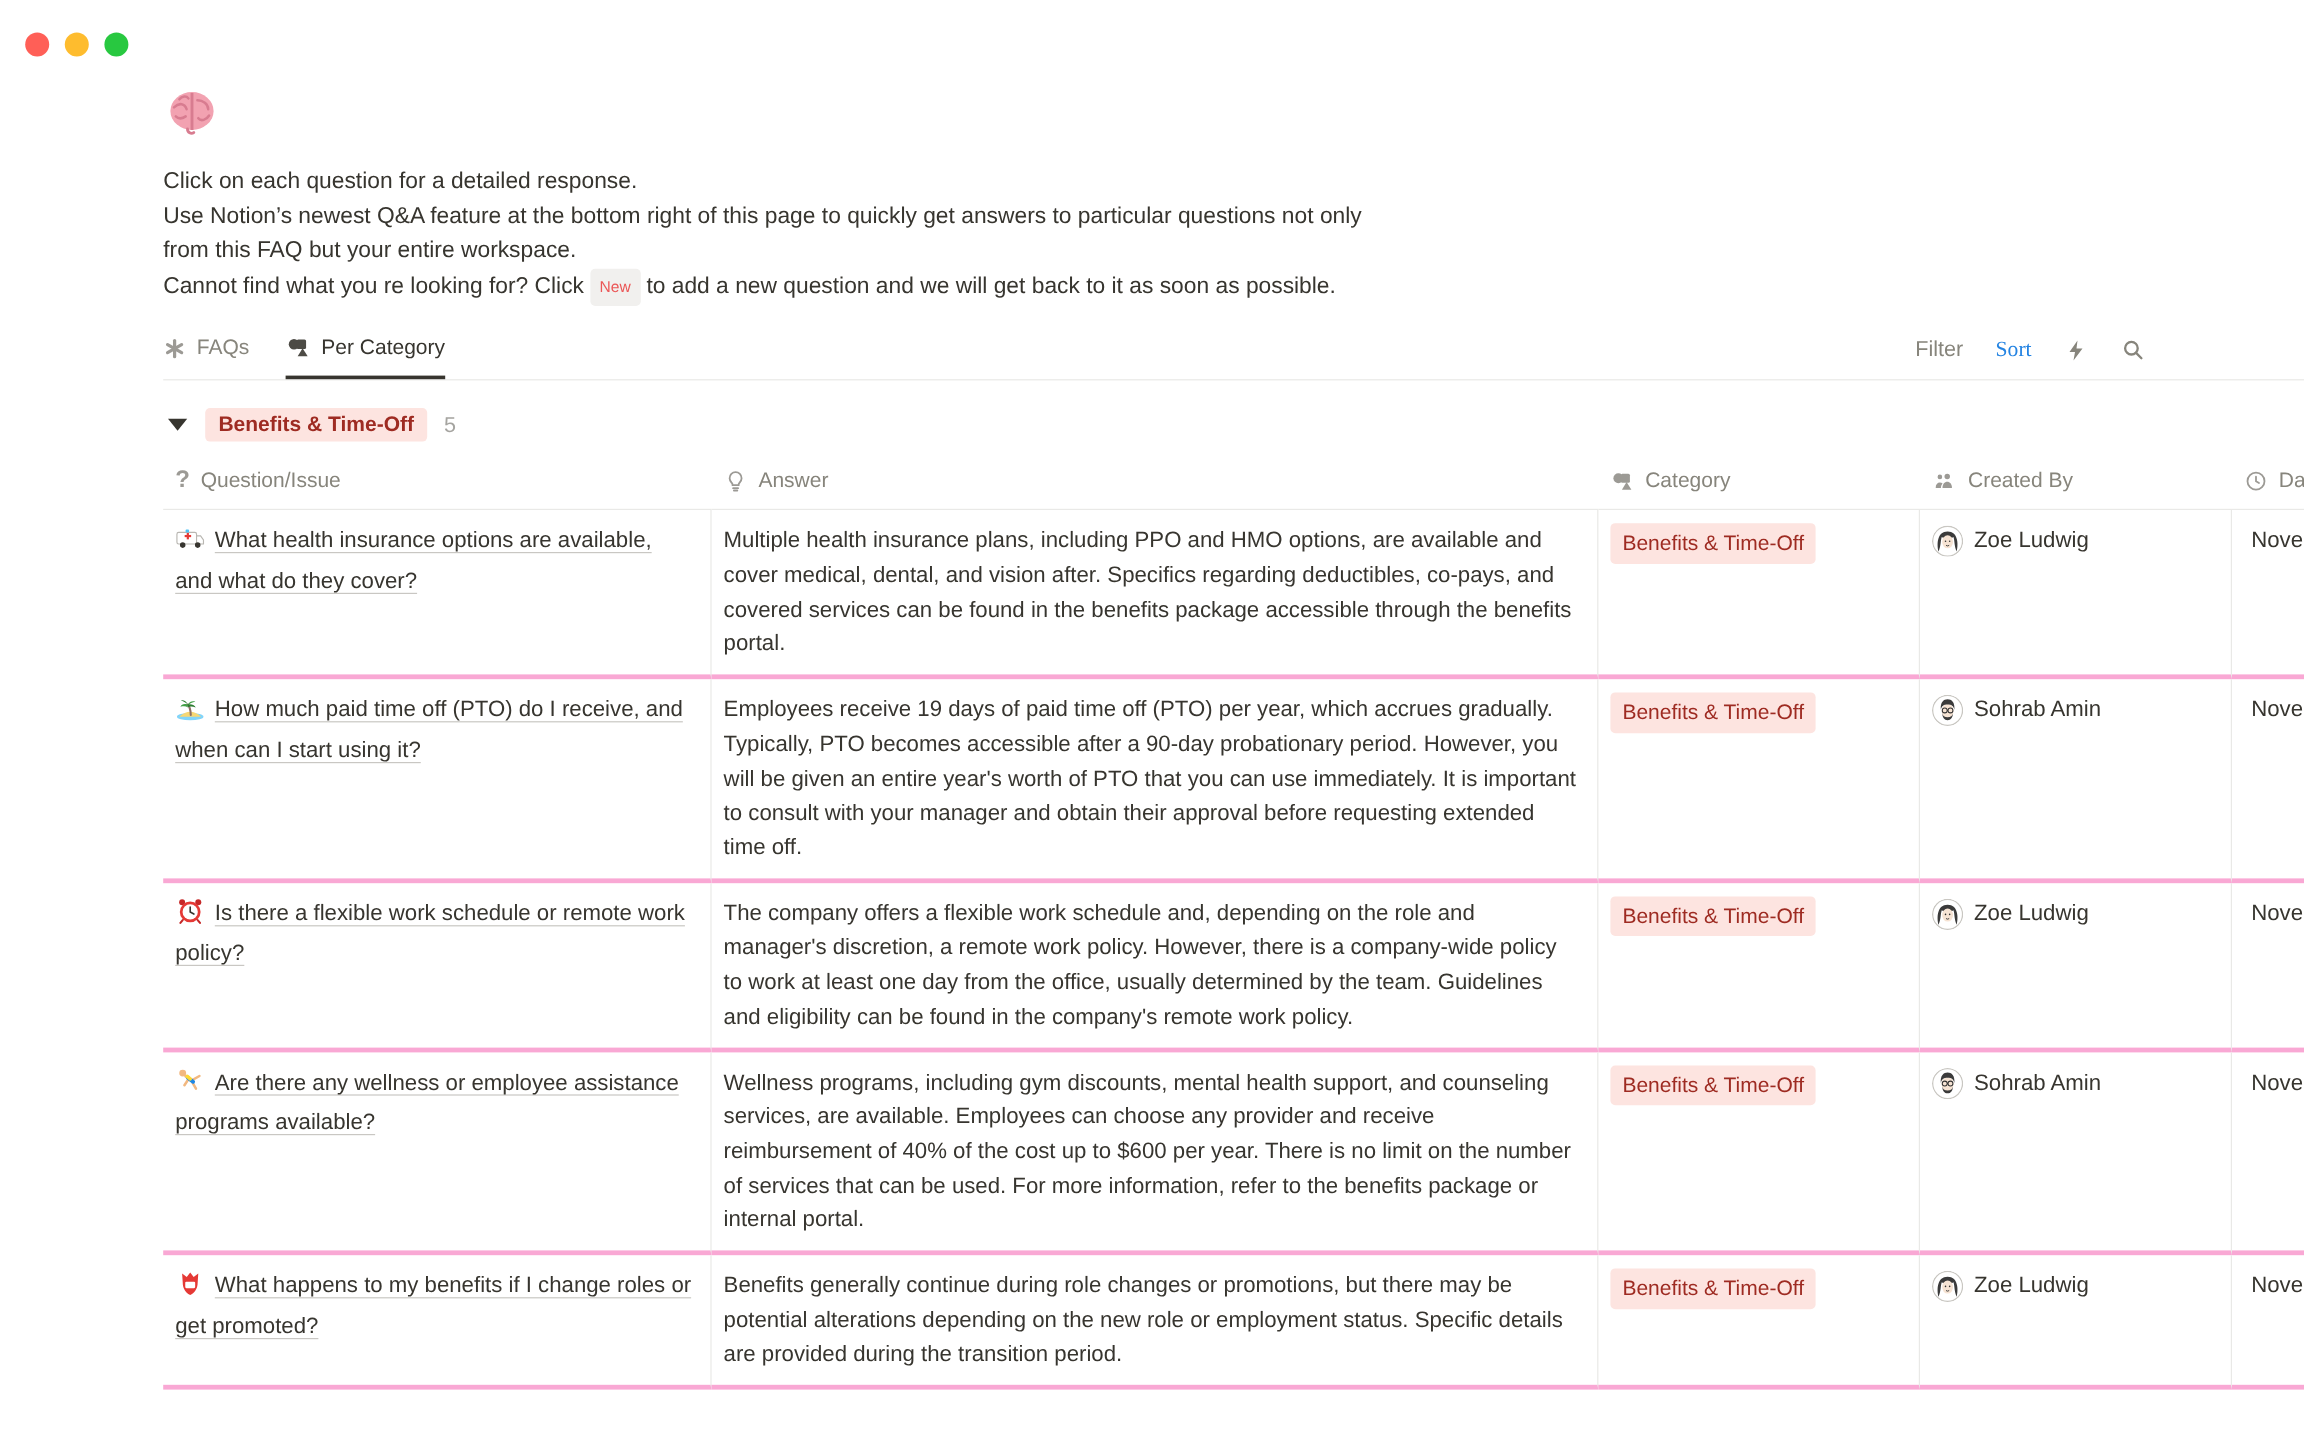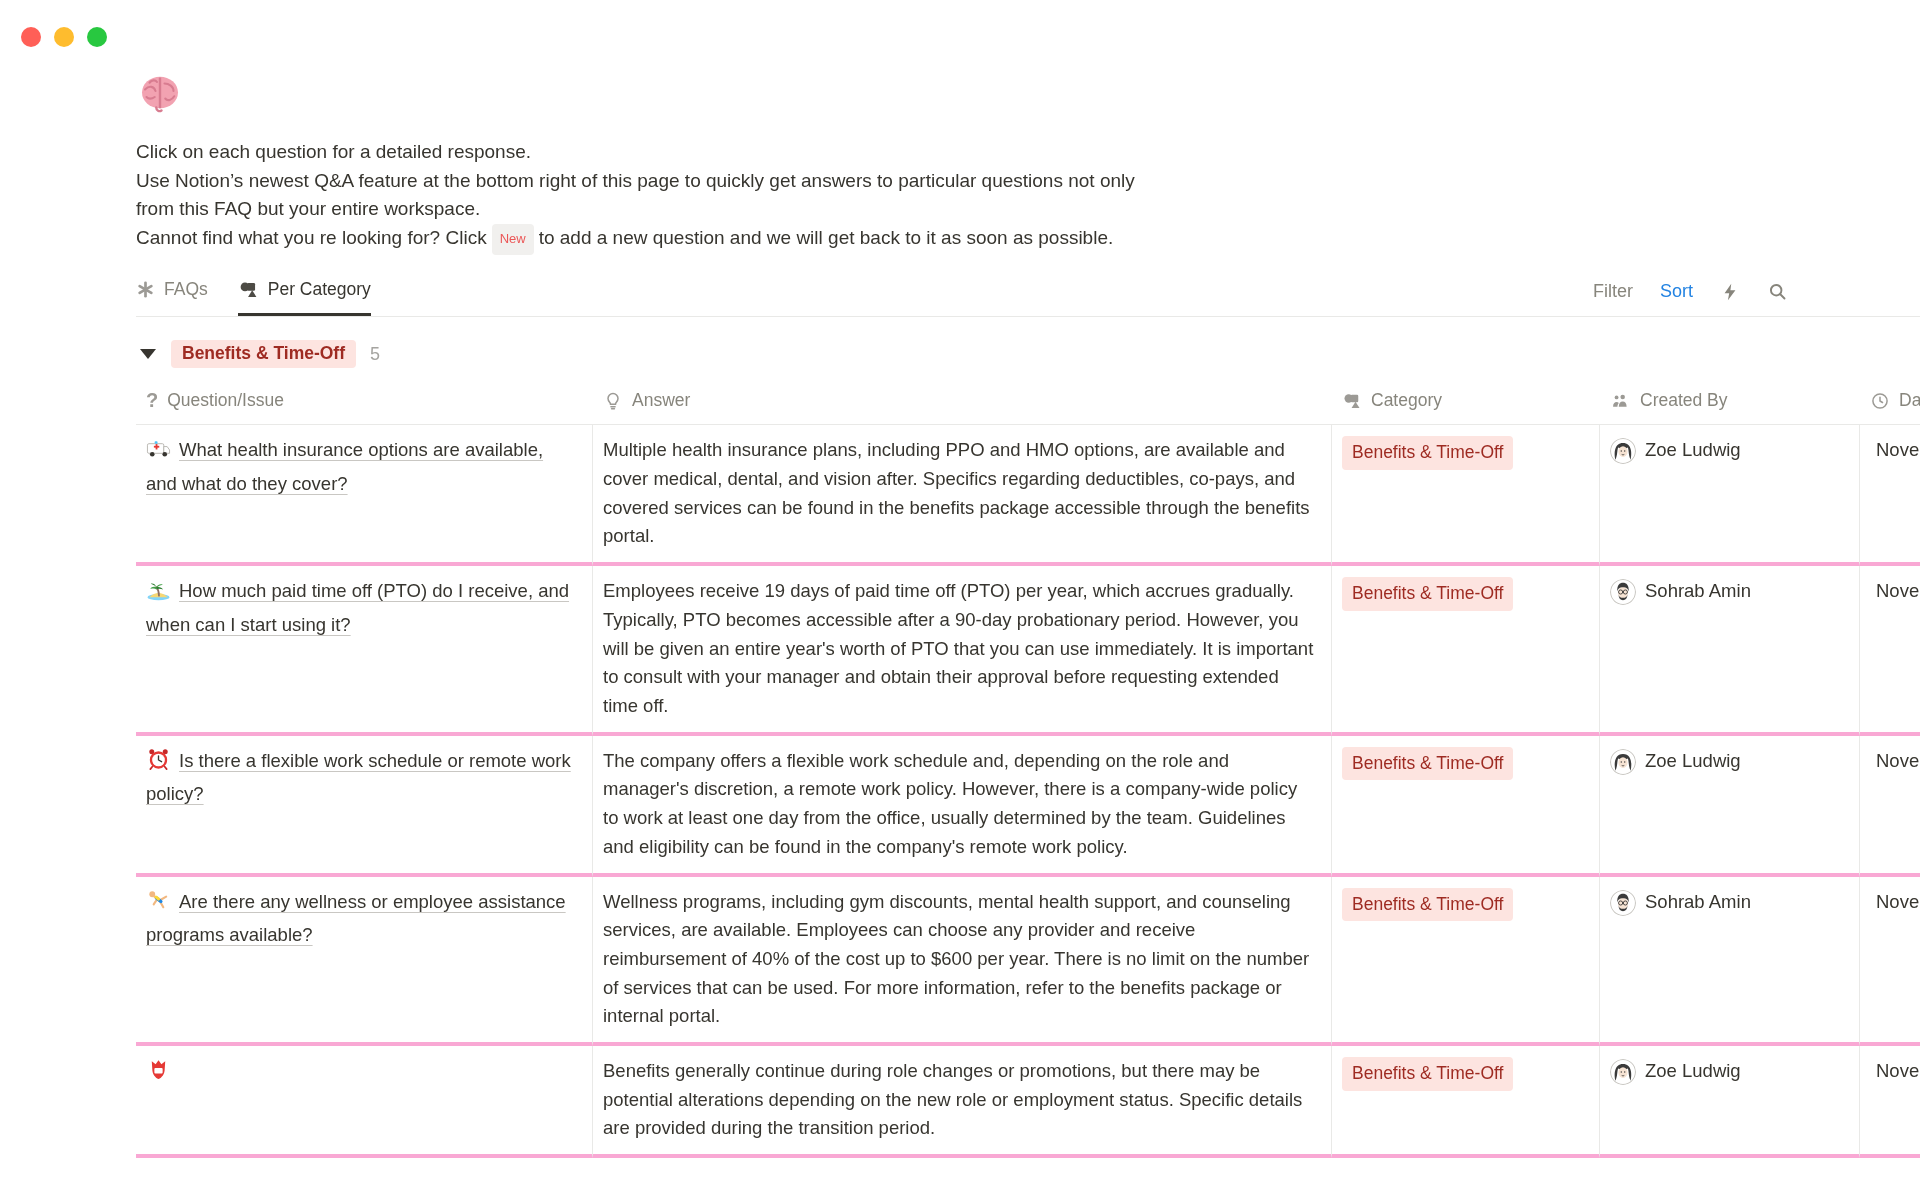--- a/index.html
+++ b/index.html
@@ -34,27 +34,27 @@
   }
 
   
   .view-bar {
     margin-top:24px;
     display:flex; justify-content:space-between; align-items:flex-end;
     border-bottom:1px solid #E9E9E7;
     padding-right:132px;
   }
   .tabs { display:flex; gap:30px; }
-  .tab { display:flex; align-items:center; gap:9px; font-size:17.5px; font-weight:500;
+  .tab { display:flex; align-items:flex-end; gap:9px; font-size:17.5px; font-weight:500;
          padding-bottom:13px; border-bottom:3px solid transparent; color:#87857C; cursor:default; }
   .tab.active { color:#37352F; border-bottom-color:#37352F; }
   .tab .ticon { display:flex; }
   .controls { display:flex; align-items:center; gap:27px; padding-bottom:14px; font-size:18px; }
   .ctrl-filter { color:#87857C; }
-  .ctrl-sort   { color:#2383E2; }
+  .ctrl-sort   { color:#2383E2;font-family:Liberation Serif, serif; }
   .ctrl-icon   { display:flex; }
 
   
   .group-header { margin-top:18px; display:flex; align-items:center; gap:11px; height:38px; }
   .group-toggle { width:0; height:0; border-left:8px solid transparent; border-right:8px solid transparent;
                   border-top:10px solid #37352F; margin:0 4px; }
   .group-badge { background:#FDE4E0; color:#9E2B22; font-weight:600; font-size:17.5px;
                  padding:3px 11px 4px; border-radius:4px; }
   .group-count { color:#A5A4A0; font-size:18px; margin-left:3px; }
 
@@ -343,21 +343,21 @@
       </span>
     </div>
     <div class="td last date-cell">November</div>
 
     <div class="td q-cell">
       <span class="q-emoji">
         <svg width="25" height="25" viewBox="0 0 26 26">
           <path d="M6 4.5 L10 7.5 L13 3.5 L16 7.5 L20 4.5 L19.5 12 C19.5 18 16.5 21.5 13 23 C9.5 21.5 6.5 18 6.5 12 Z" fill="#E53935"></path>
           <rect x="8.7" y="11.5" width="8.6" height="5.6" rx="1" fill="#FFFFFF"></rect>
         </svg>
-      </span>
+      </span><span class="q-link">What happens to my benefits if I change roles or get promoted?</span>
     </div>
     <div class="td">Benefits generally continue during role changes or promotions, but there may be potential alterations depending on the new role or employment status. Specific details are provided during the transition period.</div>
     <div class="td"><span class="cat-badge">Benefits &amp; Time-Off</span></div>
     <div class="td">
       <span class="person">
         <span class="avatar">
           <svg width="26" height="26" viewBox="0 0 24 24">
             <circle cx="12" cy="12" r="11.5" fill="#FFFFFF" stroke="#C9C7C2"></circle>
             <path d="M5 20 C3.5 14 4 4.5 12 4.5 C20 4.5 20.5 14 19 20 C17 16 17.5 11.5 16.5 8.8 C14 10.4 10 10.4 7.5 8.8 C6.5 11.5 7 16 5 20 Z" fill="#3B3B3B"></path>
             <ellipse cx="12" cy="12.5" rx="4.2" ry="5" fill="#F6E3D3"></ellipse>

